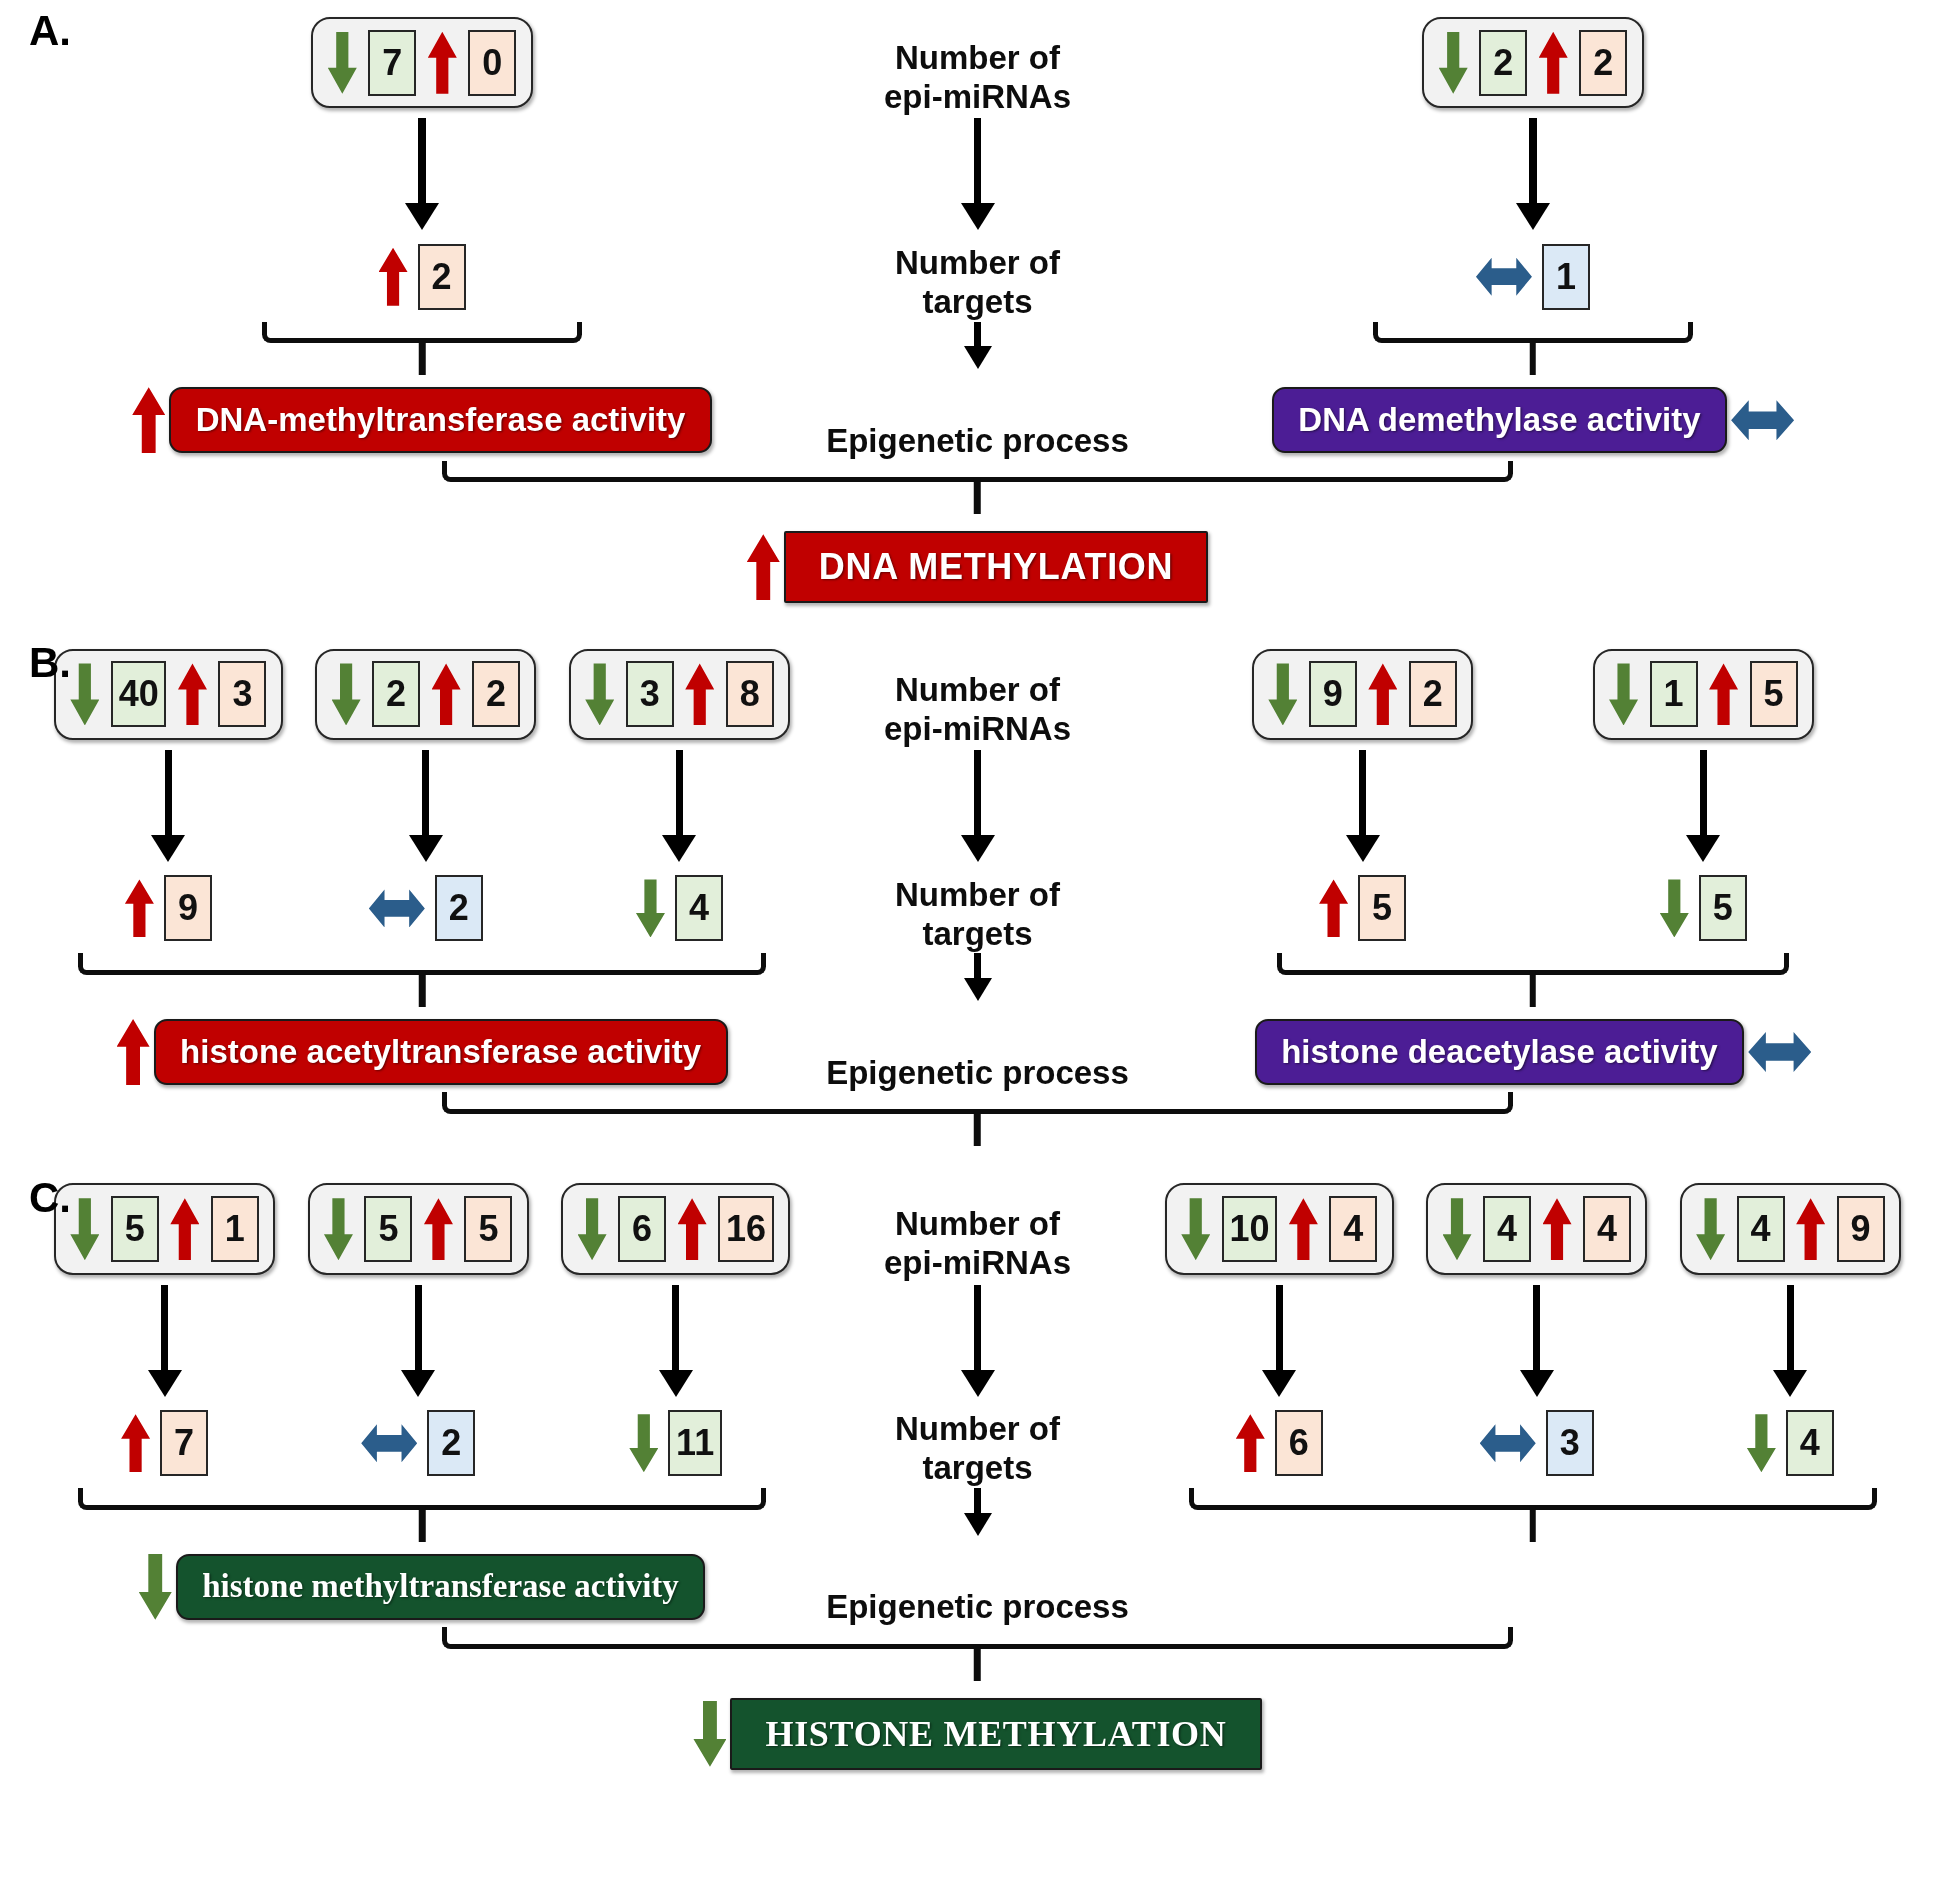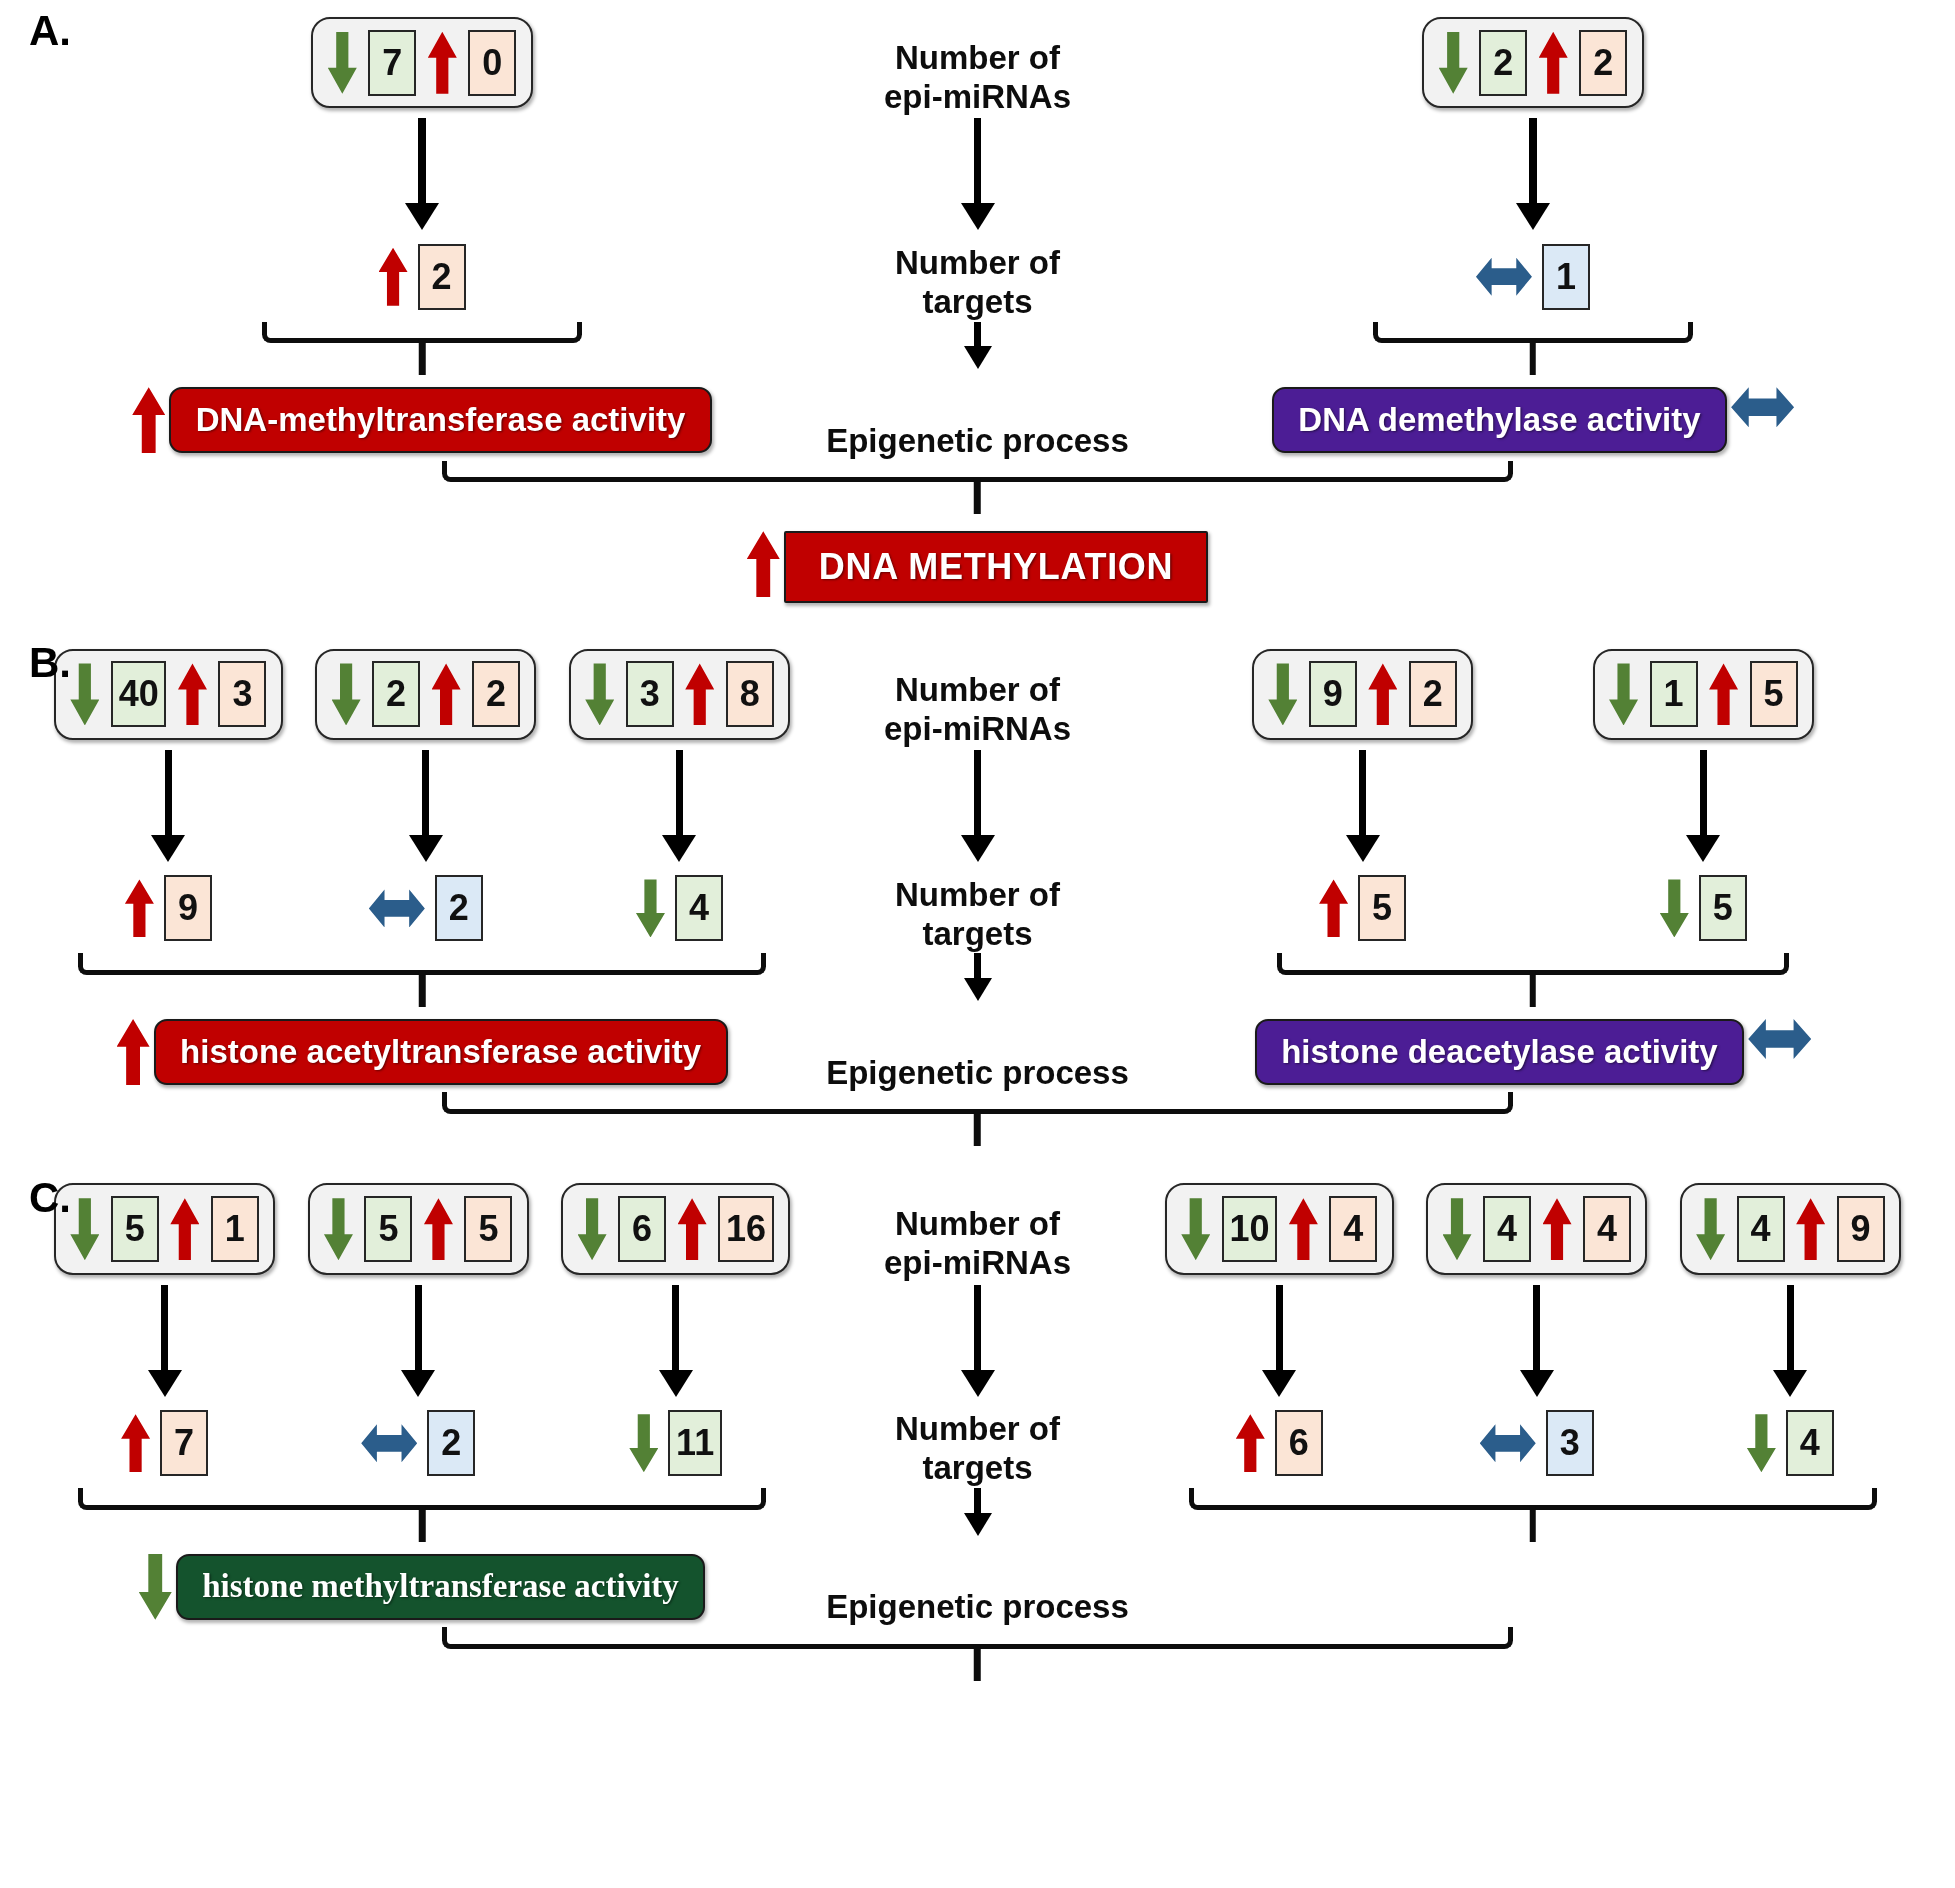--- a/index.html
+++ b/index.html
@@ -56,21 +56,21 @@
   .target[data-dir="same"] .t-tile { background: #dbe9f6; }
   .target[data-dir="down"] .t-tile { background: #e2efda; }
 
   .bracket { height: 21.6px; border: 5.8px solid #0d0d0d; border-top: none;
     border-radius: 0 0 8.7px 8.7px; position: relative; margin: 0 auto; }
   .bracket::after { content: ""; position: absolute; left: 50%; transform: translateX(-50%);
     top: 17.3px; width: 6.5px; height: 36px; background: #0d0d0d; }
   .w1 { width: 40%; } .w2 { width: 64%; } .w3 { width: 86%; }
   .process-bracket { width: 56%; }
 
-  .activity-row, .process-row { display: flex; gap: 4px; }
+  .activity-row, .process-row { display: flex; align-items: center; gap: 4px; }
   .a-arrow { display: inline-block; }
   [data-arrow="up-red"]    .a-arrow { width: 33px; height: 66px; background: #c00000;
     clip-path: polygon(50% 0%, 100% 42%, 71% 42%, 71% 100%, 29% 100%, 29% 42%, 0% 42%); }
   [data-arrow="down-green"] .a-arrow { width: 33px; height: 66px; background: #538135;
     clip-path: polygon(50% 100%, 100% 58%, 71% 58%, 71% 0%, 29% 0%, 29% 58%, 0% 58%); }
   [data-arrow="same-blue"]  .a-arrow { width: 63px; height: 40px; background: #2b5d8b;
     clip-path: polygon(0% 50%, 28% 0%, 28% 28%, 72% 28%, 72% 0%, 100% 50%, 72% 100%, 72% 72%, 28% 72%, 28% 100%); }
   [data-arrow="up-coral"]  .a-arrow { width: 33px; height: 66px; background: #f9504b;
     clip-path: polygon(50% 0%, 100% 42%, 71% 42%, 71% 100%, 29% 100%, 29% 42%, 0% 42%); }
 
@@ -516,16 +516,22 @@
           </div>
         </div>
         <div class="u-row r4">
             <div class="bracket w3"></div>
           </div>
       </div>
     </div>
     <div class="u-row r6">
         <div class="bracket process-bracket"></div>
       </div>
+    <div class="u-row r7">
+      <div class="process-row" data-arrow="down-green">
+        <span class="a-arrow"></span>
+        <span class="abox pbox" data-color="green">HISTONE METHYLATION</span>
+      </div>
+    </div>
   </section>
 
 </div>
 
 
 </body></html>

